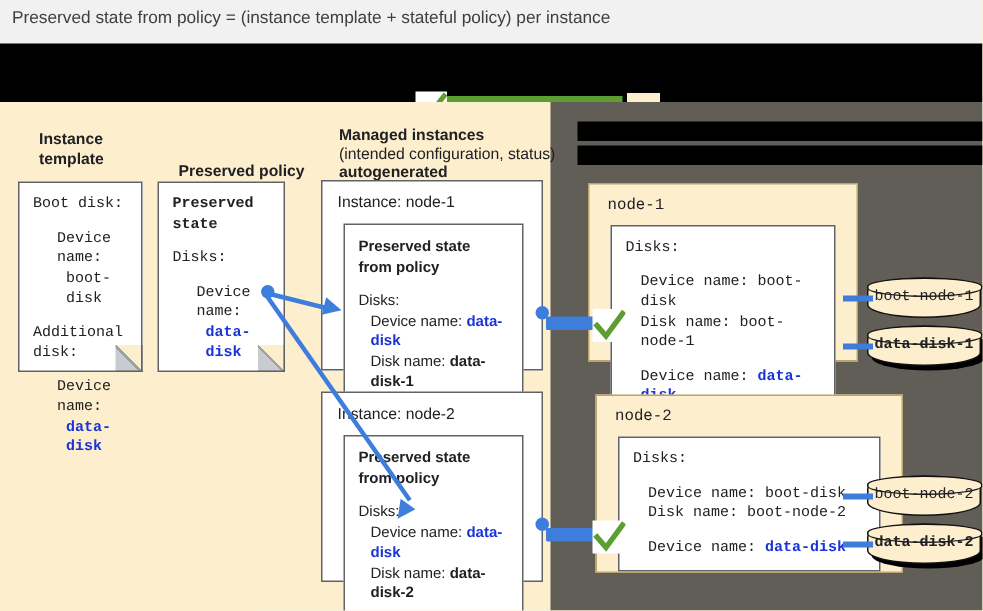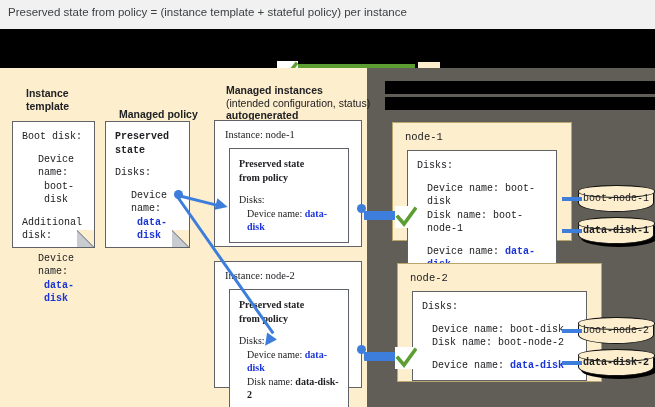--- a/index.html
+++ b/index.html
@@ -74,21 +74,21 @@
   .b{font-weight:bold;}
   .blue{color:#1a34d8;font-weight:bold;}
   .ind1{padding-left:16px;}
   .ind2{padding-left:22px;}
   .gap{height:9px;}
 
   
   .inst-box{
     position:absolute;background:#fff;border:1px solid #5f6368;
     box-sizing:border-box;
-    font-family:Liberation Serif, serif;font-size:10px;color:#202124;
+    font-family:Liberation Sans, sans-serif;font-size:10px;color:#202124;
   }
   .inst-title{padding:8px 0 0 10px;font-size:10.5px;}
   .inner-box{
     margin:8px 12px 10px 14px;border:1px solid #5f6368;background:#fff;
     padding:8px 9px;line-height:13.5px;
   }
 
   
   .node-box{
     position:absolute;background:#fdeecd;border:1px solid #b9a66e;
@@ -161,21 +161,21 @@
   <div class="greypanel"></div>
   <div class="redact1"></div>
   <div class="redact2"></div>
 
   <div class="col-head" style="left:14px;top:87px;">
     <div>Instance</div>
     <div>template</div>
   </div>
 
   <div class="col-head" style="left:107px;top:108px;">
-    <div>Managed policy</div>
+    <div>Preserved policy</div>
   </div>
 
   <div class="col-head" style="left:214px;top:84px;">
     <div>Managed instances</div>
     <div class="sub">(intended configuration, status)</div>
     <div>autogenerated</div>
   </div>
 
   <div class="card" style="left:12px;top:121px;width:83px;height:127px;">
     <div class="body">
@@ -209,20 +209,24 @@
   <div class="inst-box" style="left:214px;top:120px;width:148px;height:127px;">
     <div class="inst-title">Instance: node-1</div>
     <div class="inner-box">
       <div class="b">Preserved state</div>
       <div class="b">from policy</div>
       <div class="gap"></div>
       <div>Disks:</div>
       <div style="padding-left:8px;">
         <span>Device name:</span>
         <span class="blue">data-disk</span>
+      </div>
+      <div style="padding-left:8px;">
+        <span>Disk name:</span>
+        <span class="b">data-disk-1</span>
       </div>
     </div>
   </div>
 
   <div class="inst-box" style="left:214px;top:261px;width:148px;height:127px;">
     <div class="inst-title">Instance: node-2</div>
     <div class="inner-box">
       <div class="b">Preserved state</div>
       <div class="b">from policy</div>
       <div class="gap"></div>

